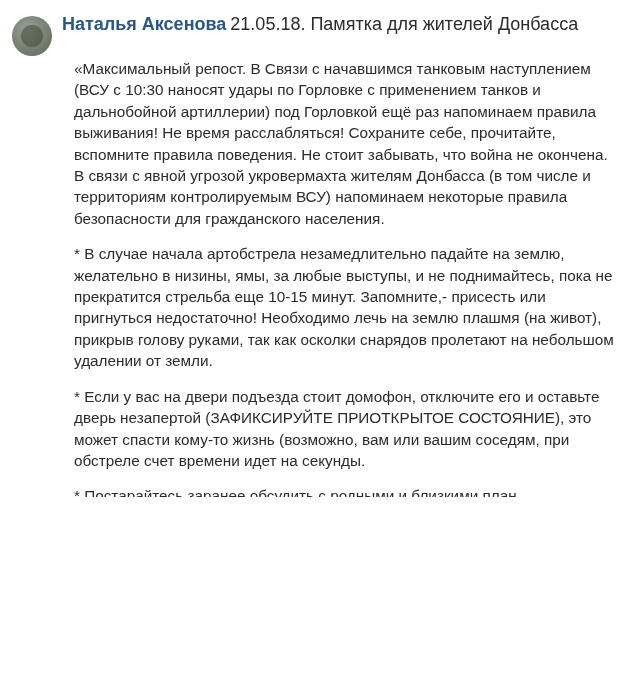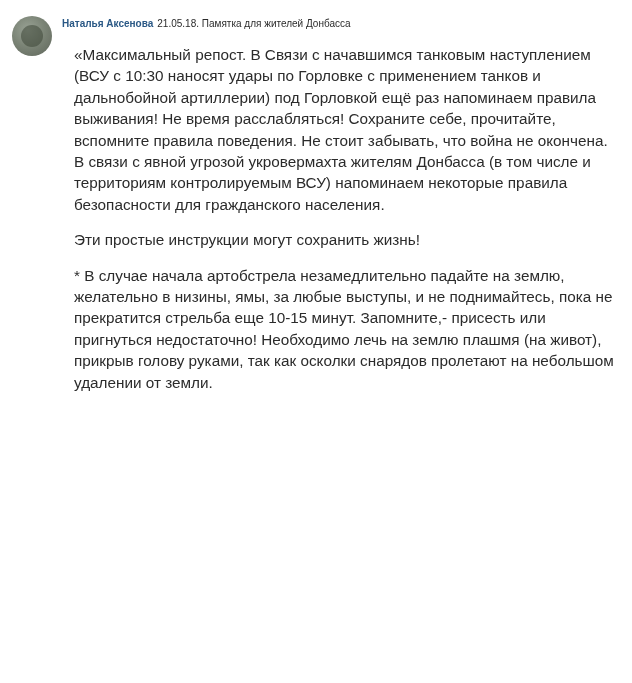--- a/index.html
+++ b/index.html
@@ -40,23 +40,23 @@
     width: 22px;
     height: 22px;
     border-radius: 50%;
     background: rgba(60, 70, 55, 0.55);
   }
   .content {
     flex: 1;
     min-width: 0;
   }
   .header-line {
-    font-size: 10px;
+    font-size: 18px;
     line-height: 20px;
-    margin-bottom: 10px;
+    margin-bottom: 24px;
     color: #2b2b2b;
   }
   .author {
     color: #2a5885;
     font-weight: bold;
     margin-right: 4px;
   }
   .header-text {
     color: #2b2b2b;
   }
@@ -83,18 +83,19 @@
   <div class="avatar"></div>
 
   <div class="content">
 
     <div class="header-line">
       <span class="author">Наталья Аксенова</span><span class="header-text">21.05.18. Памятка для жителей Донбасса</span>
     </div>
 
     <div class="body-text">
       <p>«Максимальный репост. В Связи с начавшимся танковым наступлением (ВСУ с 10:30 наносят удары по Горловке с применением танков и дальнобойной артиллерии) под Горловкой ещё раз напоминаем правила выживания! Не время расслабляться! Сохраните себе, прочитайте, вспомните правила поведения. Не стоит забывать, что война не окончена. В связи с явной угрозой укровермахта жителям Донбасса (в том числе и территориям контролируемым ВСУ) напоминаем некоторые правила безопасности для гражданского населения.</p>
-      <p>Эти простые инструкции могут сохранить жизнь!</p>
       <p>* В случае начала артобстрела незамедлительно падайте на землю, желательно в низины, ямы, за любые выступы, и не поднимайтесь, пока не прекратится стрельба еще 10-15 минут. Запомните,- присесть или пригнуться недостаточно! Необходимо лечь на землю плашмя (на живот), прикрыв голову руками, так как осколки снарядов пролетают на небольшом удалении от земли.</p>
+      <p>* Если у вас на двери подъезда стоит домофон, отключите его и оставьте дверь незапертой (ЗАФИКСИРУЙТЕ ПРИОТКРЫТОЕ СОСТОЯНИЕ), это может спасти кому-то жизнь (возможно, вам или вашим соседям, при обстреле счет времени идет на секунды.</p>
+      <p class="clipped">* Постарайтесь заранее обсудить с родными и близкими план</p>
     </div>
 
   </div>
 </div>
 
 </body></html>

